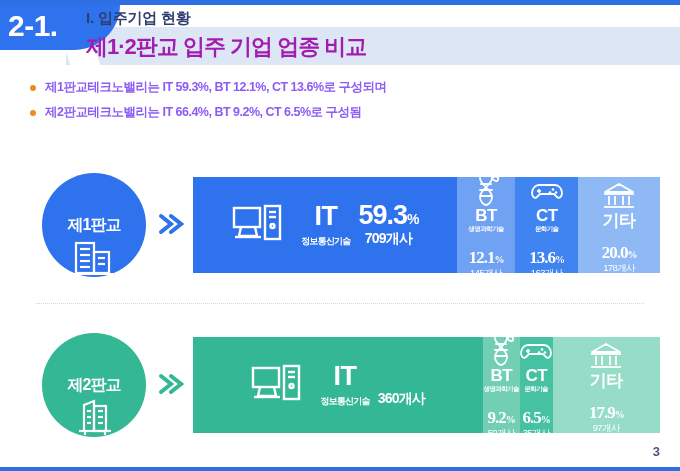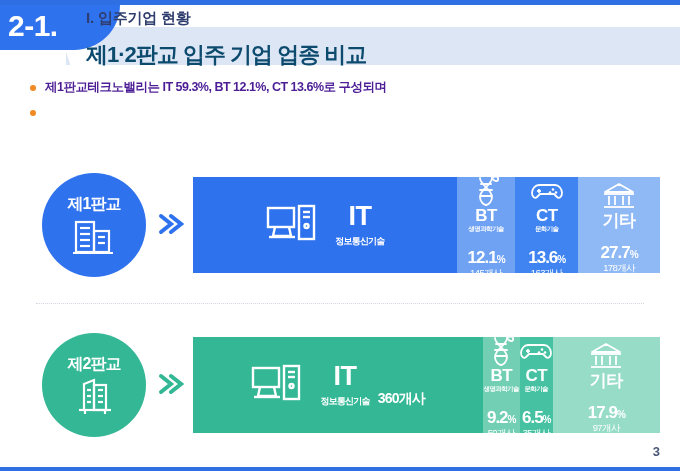--- a/index.html
+++ b/index.html
@@ -47,47 +47,46 @@
     background:#dde6f5;
   }
   .title-band-cut {
     position:absolute; left:58px; top:22px; width:30px; height:38px;
     background:#ffffff;
     transform:skewX(18deg);
     transform-origin:top left;
   }
   .slide-title {
     position:absolute; left:86px; top:27px;
-    font-size:22px; font-weight:bold; color:#0c4a6e;
+    font-size:22px; font-weight:bold; color:#a21caf;
     letter-spacing:-1px;
-    margin-top:8px;
   }
 
   
   .bullets { position:absolute; left:30px; top:79px; width:600px; }
   .bullet-row { display:flex; align-items:flex-start; margin-bottom:8px; }
   .bullet-dot {
     width:6px; height:6px; border-radius:50%;
     background:#f08a23; margin-top:6px; margin-right:9px; flex:0 0 auto;
   }
   .bullet-text {
-    font-size:12.5px; color:#4c1d95; font-weight:bold;
+    font-size:12.5px; color:#8b5cf6; font-weight:bold;
     letter-spacing:-0.5px; line-height:1.35;
   }
 
   
   .chart-row { position:absolute; left:0; width:680px; height:120px; }
   .row1 { top:165px; }
   .row2 { top:325px; }
 
   .circle {
     position:absolute; left:42px; top:8px;
     width:104px; height:104px; border-radius:50%;
     display:flex; flex-direction:column;
-    align-items:center; justify-content:center;
+    align-items:center; justify-content:flex-end;
   }
   .circle-label {
     font-size:16px; font-weight:bold; color:#ffffff;
     letter-spacing:-1px; margin-bottom:1px;
   }
   .circle-icon { width:44px; height:40px; }
 
   .chevron {
     position:absolute; left:156px; top:46px;
     width:28px; height:26px;
@@ -112,21 +111,21 @@
   .it-val-wrap { text-align:center; }
   .it-pct { font-size:27px; font-weight:bold; line-height:1; letter-spacing:-1px; }
   .it-pct .unit { font-size:14px; }
   .it-cnt { font-size:14px; font-weight:bold; letter-spacing:-0.8px; }
 
   
   .seg-sm { padding-top:6px; }
   .sm-icon { width:34px; height:30px; margin-bottom:1px; }
   .sm-name { font-size:17px; font-weight:bold; line-height:1; letter-spacing:-0.5px; }
   .sm-sub { font-size:6.5px; font-weight:bold; letter-spacing:-0.6px; margin-top:1px; opacity:.95; }
-  .sm-pct { font-size:17px; font-weight:bold; line-height:1.1; letter-spacing:-1px; margin-top:15px; }
+  .sm-pct { font-size:17px; font-weight:bold; line-height:1.1; letter-spacing:-1px; margin-top:15px;font-family:Liberation Serif, serif; }
   .sm-pct .unit { font-size:10px; }
   .sm-cnt { font-size:9.5px; font-weight:normal; letter-spacing:-0.6px; }
 
   
   .divider {
     position:absolute; left:36px; top:303px; width:608px; height:1px;
     border-top:1px dotted #d2d7e2;
   }
 
   
@@ -154,20 +153,21 @@
   <div class="slide-title">제1·2판교 입주 기업 업종 비교</div>
 </div>
 
 <div class="bullets">
   <div class="bullet-row">
     <span class="bullet-dot"></span>
     <span class="bullet-text">제1판교테크노밸리는 IT 59.3%, BT 12.1%, CT 13.6%로 구성되며</span>
   </div>
   <div class="bullet-row">
     <span class="bullet-dot"></span>
+    <span class="bullet-text">제2판교테크노밸리는 IT 66.4%, BT 9.2%, CT 6.5%로 구성됨</span>
   </div>
 </div>
 
 <div class="chart-row row1">
 
   <div class="circle" style="background:#2f72ed;">
     <span class="circle-label">제1판교</span>
     <span class="circle-icon">
       <svg viewBox="0 0 44 40" fill="none" stroke="#ffffff" stroke-width="2.2">
         <rect x="4" y="6" width="18" height="30"></rect>
@@ -202,20 +202,24 @@
           <line x1="38" y1="12" x2="45" y2="12"></line>
             <line x1="38" y1="17" x2="45" y2="17"></line>
           <circle cx="41.5" cy="26" r="2"></circle>
         </svg>
       </span>
       <span class="it-text">
         <span class="it-name-wrap">
           <span class="it-name">IT</span><br>
           <span class="it-sub">정보통신기술</span>
         </span>
+        <span class="it-val-wrap">
+          <span class="it-pct"><span>59.3</span><span class="unit">%</span></span><br>
+          <span class="it-cnt">709개사</span>
+        </span>
       </span>
     </div>
 
     <div class="seg seg-sm" style="background:#6fa2f2; width:12.5%;">
       <span class="sm-icon">
         <svg viewBox="0 0 34 30" fill="none" stroke="#ffffff" stroke-width="1.8" stroke-linecap="round">
           <path d="M11 2 C11 9, 23 13, 23 21 C23 26, 19 29, 17 29"></path>
           <path d="M23 2 C23 9, 11 13, 11 21 C11 26, 15 29, 17 29"></path>
           <line x1="12" y1="8" x2="22" y2="8"></line>
             <line x1="11" y1="14" x2="23" y2="14"></line>
@@ -252,21 +256,21 @@
           <path d="M3 11 L17 3 L31 11 Z"></path>
           <line x1="2" y1="13" x2="32" y2="13"></line>
           <line x1="7" y1="15" x2="7" y2="24"></line>
             <line x1="13" y1="15" x2="13" y2="24"></line>
           <line x1="21" y1="15" x2="21" y2="24"></line>
             <line x1="27" y1="15" x2="27" y2="24"></line>
           <line x1="2" y1="26" x2="32" y2="26"></line>
         </svg>
       </span>
       <span class="sm-name">기타</span>
-      <span class="sm-pct"><span>27.7</span><span class="unit">%</span></span>
+      <span class="sm-pct"><span>20.0</span><span class="unit">%</span></span>
       <span class="sm-cnt">178개사</span>
     </div>
 
   </div>
 </div>
 
 <div class="divider"></div>
 
 <div class="chart-row row2">
 

